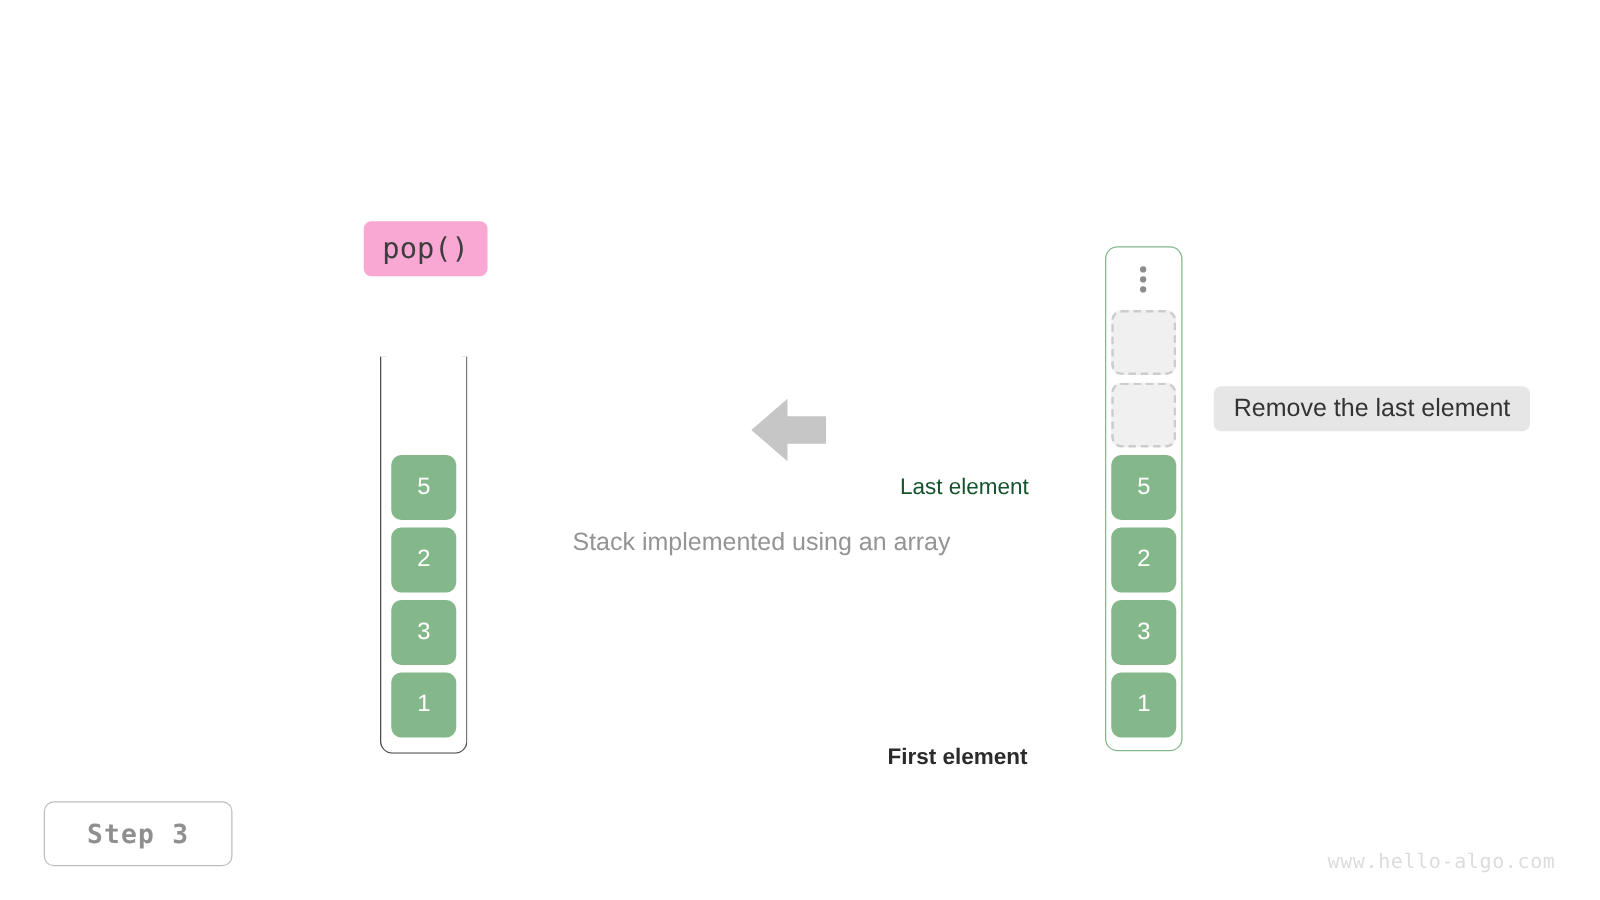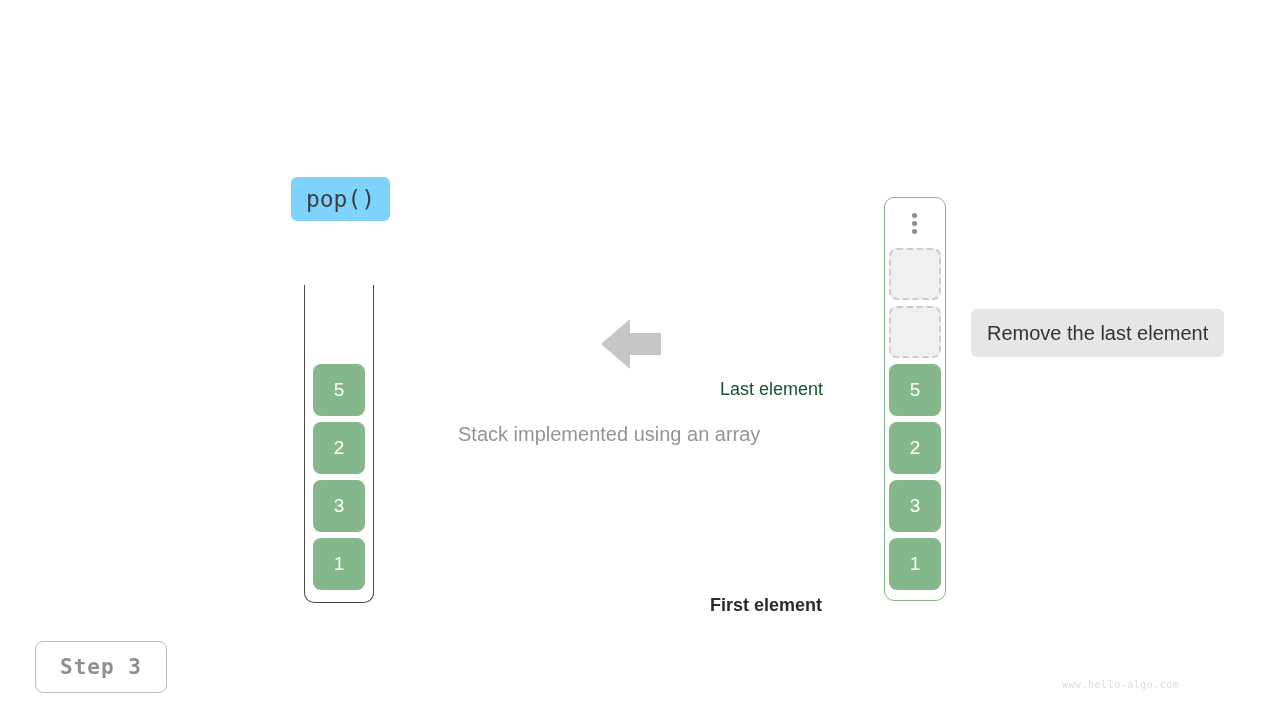--- a/index.html
+++ b/index.html
@@ -16,21 +16,21 @@
     -webkit-font-smoothing: antialiased;
   }
 
   
   .op-label {
     position: absolute;
     left: 291px;
     top: 177px;
     width: 99px;
     height: 44px;
-    background: #7dd3fc;
+    background: #f9a8d4;
     border-radius: 6px;
     display: flex;
     align-items: center;
     justify-content: center;
     font-family: "DejaVu Sans Mono", "Liberation Mono", monospace;
     font-size: 23px;
     color: #3d3d3d;
     letter-spacing: 0px;
   }
 
@@ -153,37 +153,37 @@
     color: #2b2b2b;
     white-space: nowrap;
     margin-top: 41px;
   }
 
   
   .annotation {
     position: absolute;
     left: 971px;
     top: 309px;
-    height: 48px;
+    height: 36px;
     padding: 0 16px;
     background: #e6e6e6;
     border-radius: 6px;
     display: flex;
     align-items: center;
     font-size: 20px;
     color: #333333;
     white-space: nowrap;
   }
 
   
   .step-badge {
     position: absolute;
     left: 35px;
     top: 641px;
-    width: 132px;
+    width: 151px;
     height: 52px;
     background: #ffffff;
     border: 1.4px solid #bdbdbd;
     border-radius: 8px;
     display: flex;
     align-items: center;
     justify-content: center;
     font-family: "DejaVu Sans Mono", "Liberation Mono", monospace;
     font-size: 21px;
     font-weight: bold;
@@ -191,21 +191,21 @@
     letter-spacing: 1px;
     box-sizing: border-box;
   }
 
   
   .watermark {
     position: absolute;
     left: 1062px;
     top: 679px;
     font-family: "DejaVu Sans Mono", "Liberation Mono", monospace;
-    font-size: 10px;
+    font-size: 16px;
     color: #dcdcdc;
     letter-spacing: 0.5px;
     white-space: nowrap;
     text-align: center;
   }
 </style>
 </head>
 <body>
 
 <div class="op-label">pop()</div>

